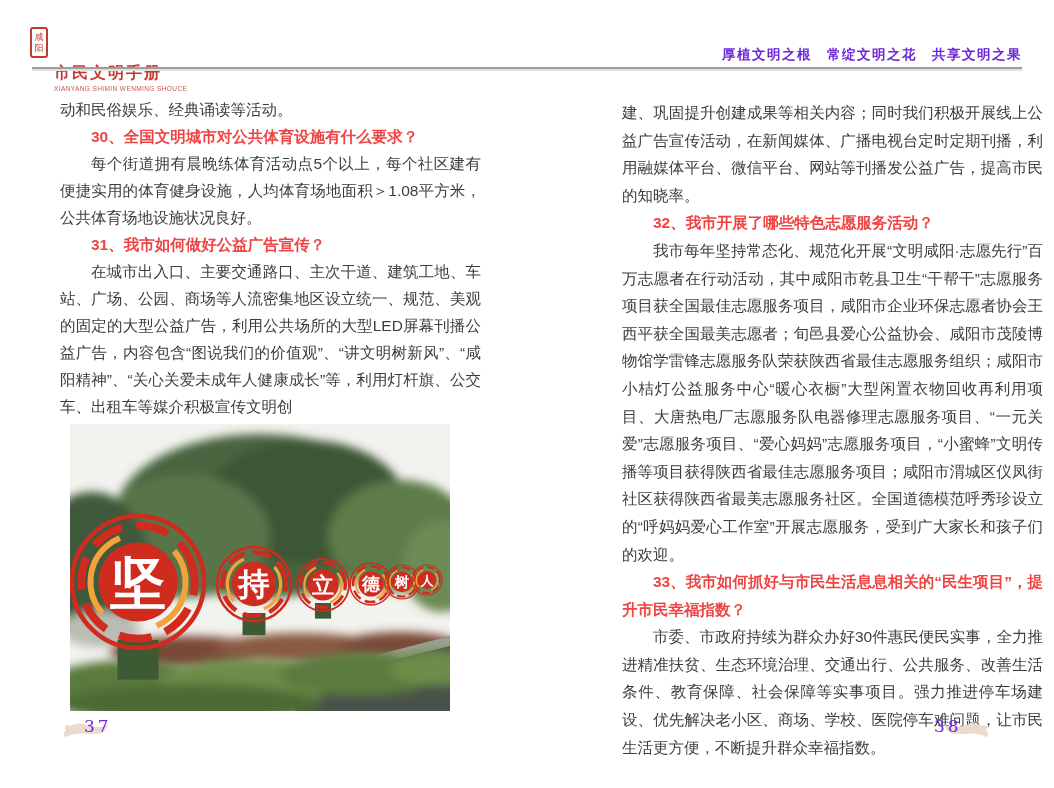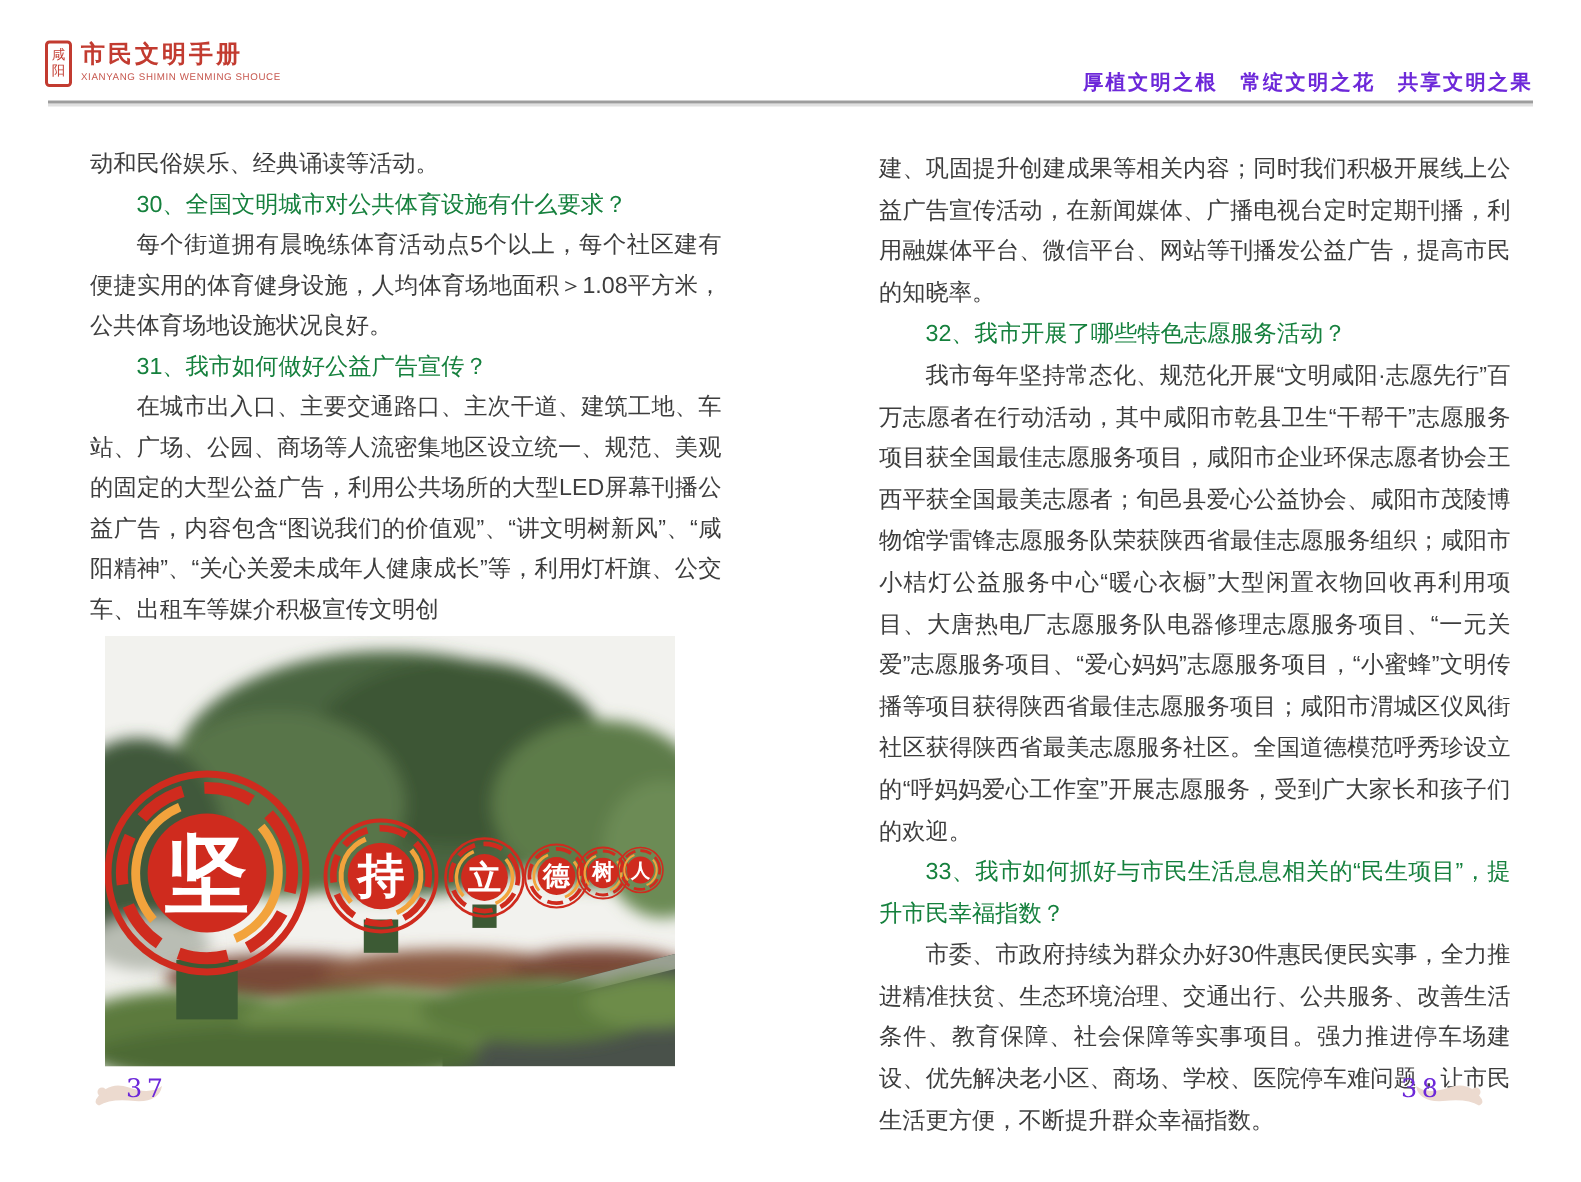--- a/index.html
+++ b/index.html
@@ -8,45 +8,45 @@
     font-family:"Liberation Sans", sans-serif;overflow:hidden;
   }
   
   .hdr-logo{position:absolute;left:30px;top:27px;display:flex;align-items:flex-start;}
   .seal{
     width:18px;height:31px;border:2px solid #c23b30;border-radius:3px;
     color:#c23b30;font-size:9px;line-height:1.2;display:flex;flex-direction:column;
     align-items:center;justify-content:center;font-family:"DejaVu Serif",serif;
     box-sizing:border-box;background:#fff;
   }
-  .logo-text{margin-left:6px;}
+  .logo-text{margin-left:6px;margin-top:37px;}
   .logo-title{
     color:#c23b30;font-size:16px;font-weight:bold;letter-spacing:2px;
     font-family:"DejaVu Serif",serif;line-height:1.1;
   }
   .logo-subtitle{color:#c6574e;font-size:6.5px;letter-spacing:0.4px;margin-top:3px;}
   .hdr-slogan{
     position:absolute;right:32px;top:46px;color:#6d28d9;font-size:13.5px;
     font-weight:bold;letter-spacing:1.5px;font-family:"DejaVu Serif",serif;
     white-space:pre;
   }
   .hdr-divider{
     position:absolute;left:32px;right:32px;top:67px;height:2px;background:#9d9d9d;
     box-shadow:0 2px 0 #e0e0e0;
   }
   
   .col{
     position:absolute;width:421px;color:#3d3d3d;font-size:15.5px;
     text-align:justify;text-justify:inter-ideograph;
   }
   .col-left{left:60px;top:96px;line-height:27px;}
-  .col-right{left:586px;top:99px;line-height:27.6px;}
+  .col-right{left:622px;top:99px;line-height:27.6px;}
   .col p{margin:0;text-indent:2em;}
   .col p.cont{text-indent:0;}
-  .col .q{color:#15803d;font-weight:normal;margin:0;text-indent:2em;}
+  .col .q{color:#ef4444;font-weight:bold;margin:0;text-indent:2em;}
   
   .photo{
     margin:4px 0 0 10px;width:380px;height:287px;position:relative;
     overflow:hidden;background:#f2f2ee;
   }
   .photo svg{display:block;}
   
   .pagenum{position:absolute;top:716px;width:70px;height:30px;}
   .pagenum.pn-left{left:62px;}
   .pagenum.pn-right{left:920px;}

